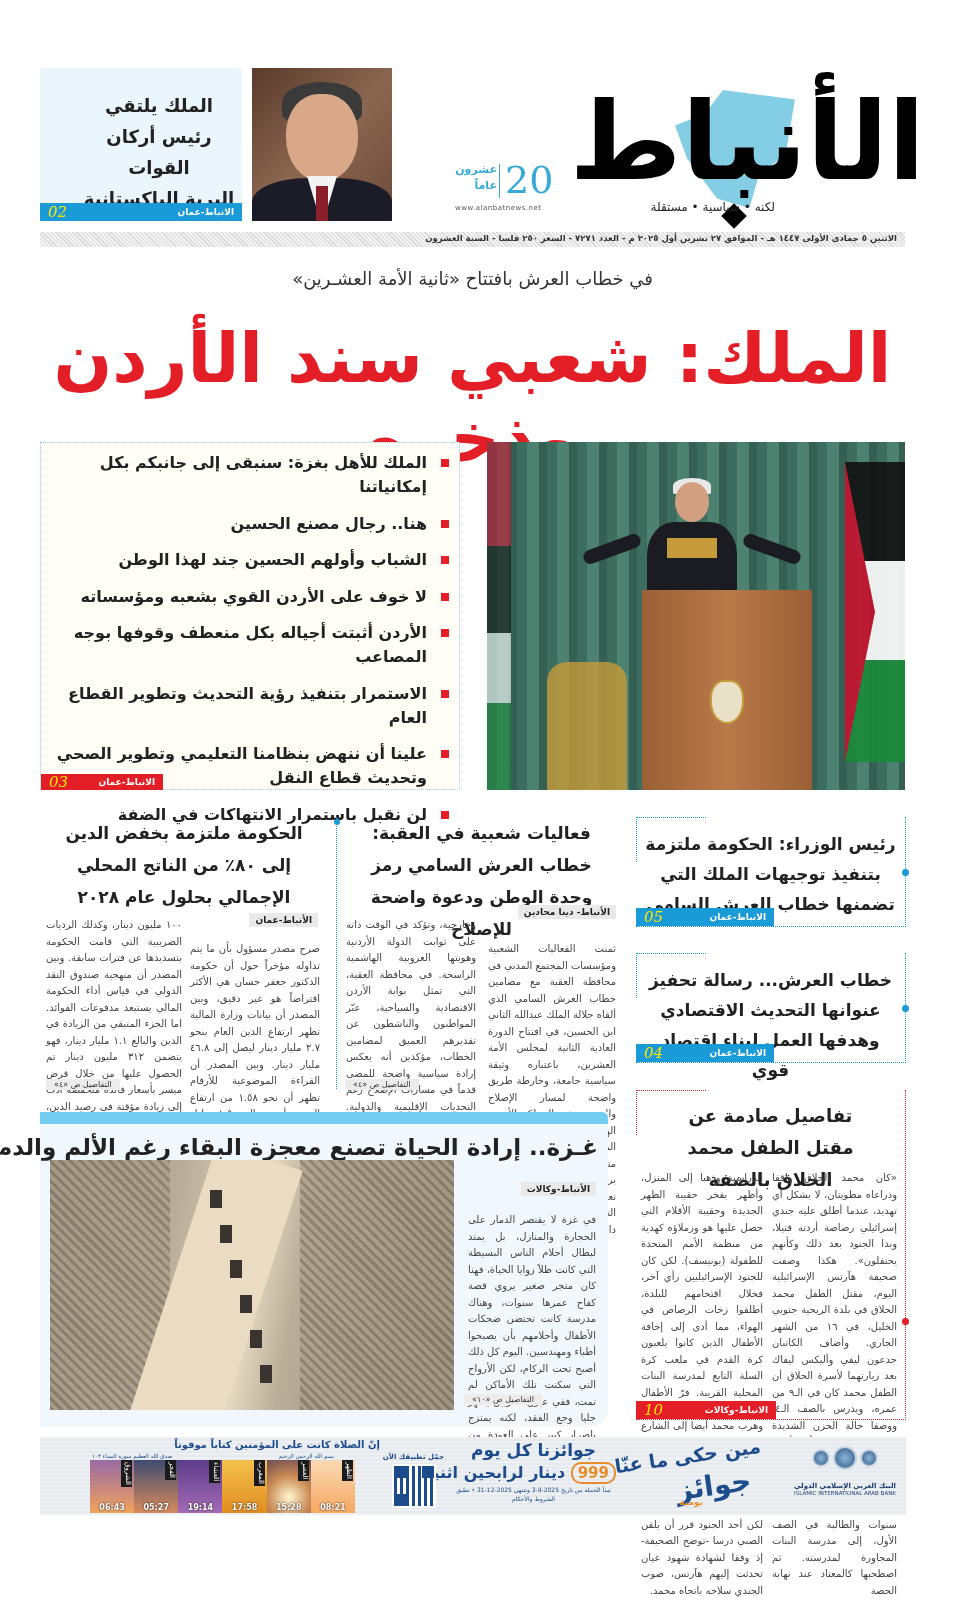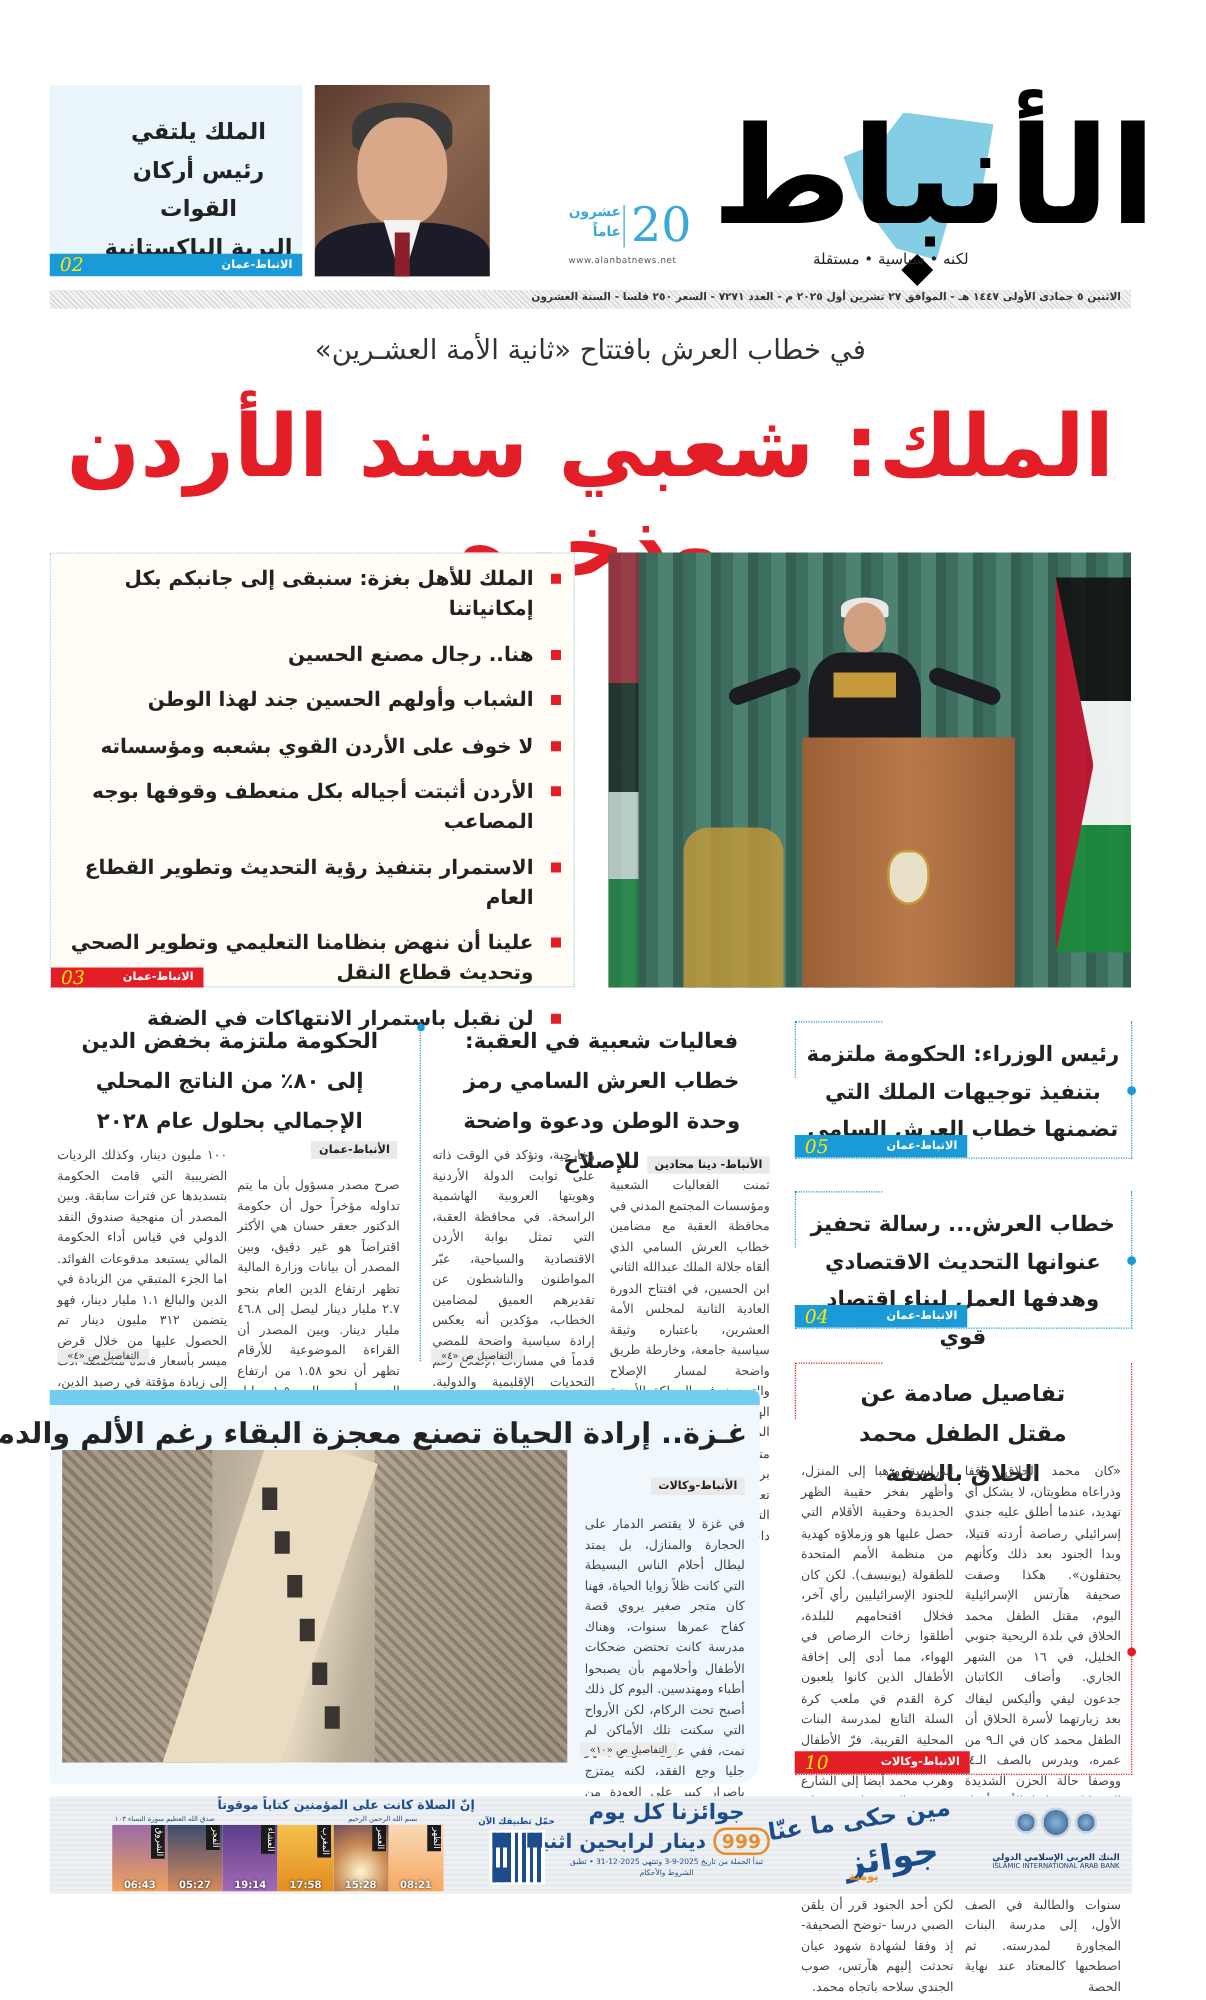--- a/index.html
+++ b/index.html
@@ -34,21 +34,21 @@
   .portrait .hair { position: absolute; left: 30px; top: 14px; width: 80px; height: 40px; background: #3a3a3a; border-radius: 50% 50% 20% 20%; }
   .portrait .suit { position: absolute; left: 0; top: 110px; width: 140px; height: 60px; background: #1c1c28; border-radius: 40% 40% 0 0; }
   .portrait .shirt { position: absolute; left: 55px; top: 108px; width: 30px; height: 50px; background: #f3f3f3; clip-path: polygon(0 0, 100% 0, 50% 100%); }
   .portrait .tie { position: absolute; left: 64px; top: 118px; width: 12px; height: 40px; background: #8b1f2c; }
 
   .dateline { left: 40px; top: 232px; width: 865px; height: 15px;
     background: repeating-linear-gradient(45deg, #d8d8d8 0 1px, #f2f2f2 1px 3px); }
   .dateline-text { position: absolute; right: 8px; top: 1px; font-size: 8.5px; color: #333; font-weight: bold; white-space: nowrap; }
 
   
-  .kicker { left: 40px; top: 268px; width: 865px; text-align: center; font-size: 22px; color: #333; }
+  .kicker { left: 40px; top: 268px; width: 865px; text-align: center; font-size: 18px; color: #333; }
   .main-headline { left: 40px; top: 318px; width: 865px; text-align: center; font-size: 69px; font-weight: 900; color: #e41e26; line-height: 80px; letter-spacing: -1px; }
 
   
   .bullets-box { left: 40px; top: 442px; width: 420px; height: 348px; background: #fffdf5; border: 1px dotted #9fcfe6; }
   .bullets-list { position: absolute; top: 8px; right: 10px; left: 8px; list-style: none; }
   .bullets-list li { display: flex; align-items: flex-start; font-weight: bold; font-size: 16px; line-height: 24px; color: #222; margin-bottom: 12.5px; }
   .bullets-list li .sq { width: 8px; height: 8px; background: #e41e26; margin: 8px 0 0 14px; flex: 0 0 8px; }
   .bullets-box .tag-bar { width: 122px; height: 16px; bottom: -1px; }
 
   
@@ -268,21 +268,21 @@
   <div class="col-text" style="right:142px;top:80px;width:122px;">الدراسية وذهبا إلى المنزل، وأظهر بفخر حقيبة الظهر الجديدة وحقيبة الأقلام التي حصل عليها هو وزملاؤه كهدية من منظمة الأمم المتحدة للطفولة (يونيسف). لكن كان للجنود الإسرائيليين رأي آخر، فخلال اقتحامهم للبلدة، أطلقوا زخات الرصاص في الهواء، مما أدى إلى إخافة الأطفال الذين كانوا يلعبون كرة القدم في ملعب كرة السلة التابع لمدرسة البنات المحلية القريبة. فرّ الأطفال مذعورين -يتابع الكاتبان- وهرب محمد أيضا إلى الشارع ووقف إلى جانب جدار، وذراعاه مطويتان، فربما اعتقد أنه لا داعي للاستمرار في الجري، فالجنود كانوا بعيدين، والشارع أصبح هادئا. لكن أحد الجنود قرر أن يلقن الصبي درسا -توضح الصحيفة- إذ وفقا لشهادة شهود عيان تحدثت إليهم هآرتس، صوب الجندي سلاحه باتجاه محمد.</div>
   <div class="tag-bar red">
     <span class="tag-src">الانباط-وكالات</span>
     <span class="tag-page">10</span>
   </div>
 </div>
 
 <div class="abs article art-aqaba">
   <span class="dot-tl"></span>
   <h2 style="padding:0 14px;">فعاليات شعبية في العقبة: خطاب العرش السامي رمز وحدة الوطن ودعوة واضحة للإصلاح</h2>
-  <div class="byline" style="right:10px;top:108px;">الأنباط- دينا محادين</div>
+  <div class="byline" style="right:10px;top:88px;">الأنباط- دينا محادين</div>
   <div class="col-text" style="right:10px;top:124px;width:128px;">ثمنت الفعاليات الشعبية ومؤسسات المجتمع المدني في محافظة العقبة مع مضامين خطاب العرش السامي الذي ألقاه جلالة الملك عبدالله الثاني ابن الحسين، في افتتاح الدورة العادية الثانية لمجلس الأمة العشرين، باعتباره وثيقة سياسية جامعة، وخارطة طريق واضحة لمسار الإصلاح والتحديث في المملكة الأردنية الهاشمية. وحمل الخطاب الملكي في طياته رسائل متعددة الأبعاد، وجاء محملاً برؤية استراتيجية شاملة، تعكس إدراكاً عميقاً لطبيعة التحديات التي تواجه الأردن داخلياً</div>
   <div class="col-text" style="right:150px;top:100px;width:130px;">وخارجية، وتؤكد في الوقت ذاته على ثوابت الدولة الأردنية وهويتها العروبية الهاشمية الراسخة. في محافظة العقبة، التي تمثل بوابة الأردن الاقتصادية والسياحية، عبّر المواطنون والناشطون عن تقديرهم العميق لمضامين الخطاب، مؤكدين أنه يعكس إرادة سياسية واضحة للمضي قدماً في مسارات الإصلاح رغم التحديات الإقليمية والدولية. يقول الناشط الشبابي الدكتور محمد كريشان إن الخطاب الملكي كان بمثابة إعلان وطني شامل، يضع الجميع أمام مسؤولياتهم، ويؤكد أن الإصلاح.</div>
   <div class="more" style="left:8px;top:262px;">التفاصيل ص «٤»</div>
 </div>
 
 <div class="abs article art-econ">
   <h2 style="padding:0 16px;">الحكومة ملتزمة بخفض الدين إلى ٨٠٪ من الناتج المحلي الإجمالي بحلول عام ٢٠٢٨</h2>
   <div class="byline" style="right:10px;top:96px;">الأنباط-عمان</div>
   <div class="col-text" style="right:8px;top:124px;width:130px;">صرح مصدر مسؤول بأن ما يتم تداوله مؤخراً حول أن حكومة الدكتور جعفر حسان هي الأكثر اقتراضاً هو غير دقيق، وبين المصدر أن بيانات وزارة المالية تظهر ارتفاع الدين العام بنحو ٢.٧ مليار دينار ليصل إلى ٤٦.٨ مليار دينار. وبين المصدر أن القراءة الموضوعية للأرقام تظهر أن نحو ١.٥٨ من ارتفاع الدين، أي حوالي ١.٥ مليار دينار، تمثل مدفوعات فوائد على رصيد الدين العام الداخلي والخارجي الذي تراكم عبر السنوات الماضية، هذا فضلاً عن تسوية التزامات مالية تتضمن متأخرات تفوق</div>
   <div class="col-text" style="right:146px;top:100px;width:136px;">١٠٠ مليون دينار، وكذلك الرديات الضريبية التي قامت الحكومة بتسديدها عن فترات سابقة. وبين المصدر أن منهجية صندوق النقد الدولي في قياس أداء الحكومة المالي يستبعد مدفوعات الفوائد. اما الجزء المتبقي من الزيادة في الدين والبالغ ١.١ مليار دينار، فهو يتضمن ٣١٢ مليون دينار تم الحصول عليها من خلال قرض ميسر بأسعار فائدة منخفضة ادت إلى زيادة مؤقتة في رصيد الدين، حيث سيتم استخدامها لتسديد جزء من سندات اليوروبوندز التي تستحق خلال شهر كانون ثاني ٢٠٢٦ أي حوالي ٧١٠ مليون دينار..</div>

